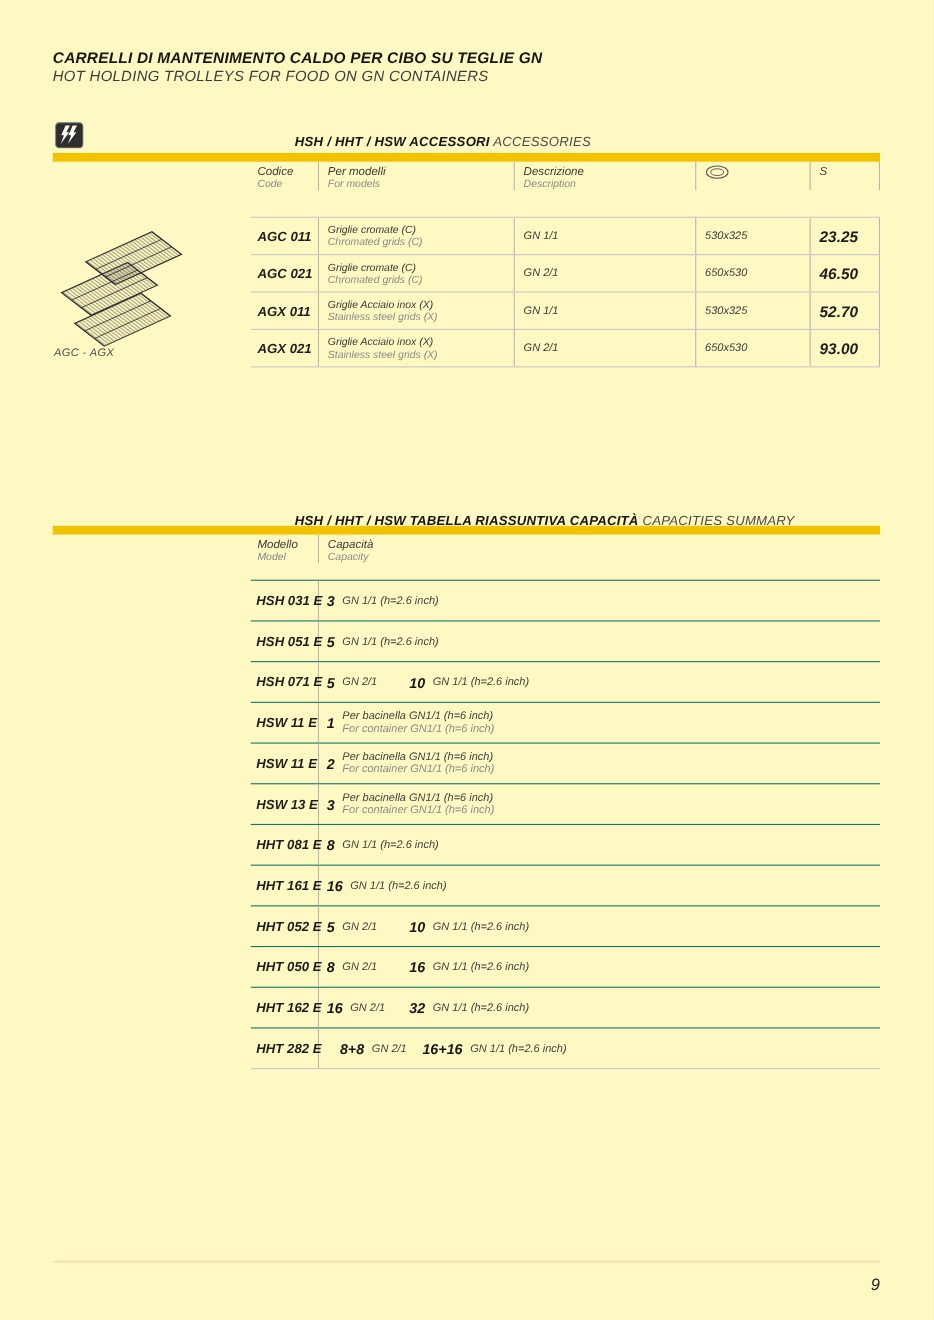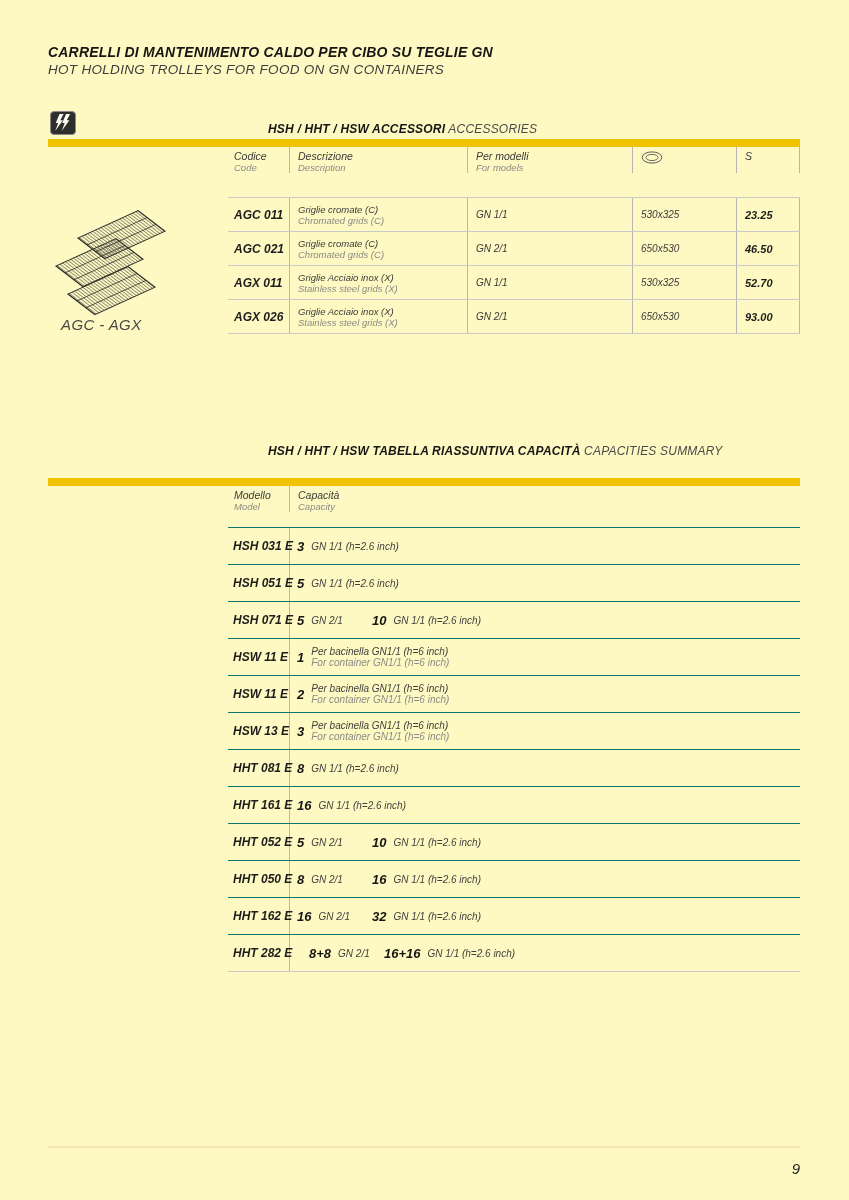--- a/index.html
+++ b/index.html
@@ -33,25 +33,25 @@
   .hl1 { display:block; font-size:10.5px; color:#3a3a38; line-height:12px; }
   .hl2 { display:block; font-size:9.5px;  color:#8a8a86; line-height:11px; }
   .t1-spacer { height:24px; }
   .t1-row { height:33px; border-top:1px solid #c9c9c7; }
   .t1-row:last-child { border-bottom:1px solid #c9c9c7; }
   .t1-row > .cell { border-right:1px solid #b6b6b2; display:flex; flex-direction:column; justify-content:center; padding-left:8px; }
   .t1-row > .cell.code { padding-left:6px; font-weight:bold; font-size:12px; }
   .d1 { font-size:9.5px; color:#3a3a38; line-height:11px; }
   .d2 { font-size:9.5px; color:#8a8a86; line-height:11px; }
   .mod, .dim { font-size:10px; color:#3a3a38; }
-  .cell.s { font-weight:bold; font-size:11px; }
+  .cell.s { font-weight:bold; font-size:14px; }
 
   
   .figure { position:absolute; left:48px; top:194px; width:122px; height:122px; }
-  .figure-caption { position:absolute; left:61px; top:316px; font-size:15px; color:#4a4a48; letter-spacing:.4px; }
+  .figure-caption { position:absolute; left:49px; top:316px; font-size:10px; color:#4a4a48; letter-spacing:.4px; }
 
   
   .t2 { position:absolute; left:228px; top:486px; width:572px; }
   .t2-head { display:grid; grid-template-columns:62px auto; height:26px; }
   .t2-head .mh { border-right:1px solid #b6b6b2; padding:3px 0 0 6px; }
   .t2-head .ch { padding:3px 0 0 8px; }
   .t2-spacer { height:15px; }
   .t2-row { display:grid; grid-template-columns:62px auto; height:36px; border-top:1px solid #0f766e; }
   .t2-row:last-child { border-bottom:1px solid #c9c9c7;gap:12px; }
   .t2-row .model { border-right:1px solid #b6b6b2; display:flex; align-items:center; padding-left:5px; font-weight:bold; font-size:12px; white-space:nowrap; }
@@ -93,26 +93,26 @@
   </div>
   <div class="band" style="top:139px;"></div>
 
   <div class="t1">
     <div class="t1-head">
       <div>
         <span class="hl1">Codice</span>
         <span class="hl2">Code</span>
       </div>
       <div>
+        <span class="hl1">Per modelli</span>
+        <span class="hl2">For models</span>
+      </div>
+      <div>
         <span class="hl1">Descrizione</span>
         <span class="hl2">Description</span>
-      </div>
-      <div>
-        <span class="hl1">Per modelli</span>
-        <span class="hl2">For models</span>
       </div>
       <div>
         <span>
           <svg width="22" height="13" viewBox="0 0 22 13">
             <ellipse cx="11" cy="6.5" rx="9.8" ry="5.6" fill="none" stroke="#5a5a58" stroke-width="1"></ellipse>
             <ellipse cx="11" cy="6.5" rx="6" ry="3.1" fill="none" stroke="#5a5a58" stroke-width="0.9"></ellipse>
           </svg>
         </span>
       </div>
       <div>
@@ -157,21 +157,21 @@
       </div>
       <div class="cell">
           <span class="mod">GN 1/1</span>
         </div>
       <div class="cell">
           <span class="dim">530x325</span>
         </div>
       <div class="cell s">52.70</div>
     </div>
     <div class="t1-row">
-      <div class="cell code">AGX 026</div>
+      <div class="cell code">AGX 021</div>
       <div class="cell">
         <span class="d1">Griglie Acciaio inox (X)</span>
         <span class="d2">Stainless steel grids (X)</span>
       </div>
       <div class="cell">
           <span class="mod">GN 2/1</span>
         </div>
       <div class="cell">
           <span class="dim">650x530</span>
         </div>
@@ -198,21 +198,21 @@
       </g>
 
       <g transform="matrix(0.79,-0.36,0.56,0.43,20,100)">
         <rect x="0" y="0" width="76" height="48" fill="url(#hatch)" stroke="#2e2e2c" stroke-width="1.6"></rect>
         <path d="M0 16 H76 M0 32 H76" stroke="#2e2e2c" stroke-width="0.9" fill="none"></path>
       </g>
     </svg>
   </div>
   <div class="figure-caption">AGC - AGX</div>
 
-  <div class="sec-title" style="top:444px;">
+  <div class="sec-title" style="top:466px;">
     <span class="bold">HSH / HHT / HSW TABELLA RIASSUNTIVA CAPACITÀ</span><span class="reg"> CAPACITIES SUMMARY</span>
   </div>
   <div class="band" style="top:478px;"></div>
 
   <div class="t2">
     <div class="t2-head">
       <div class="mh">
         <span class="hl1">Modello</span>
         <span class="hl2">Model</span>
       </div>

